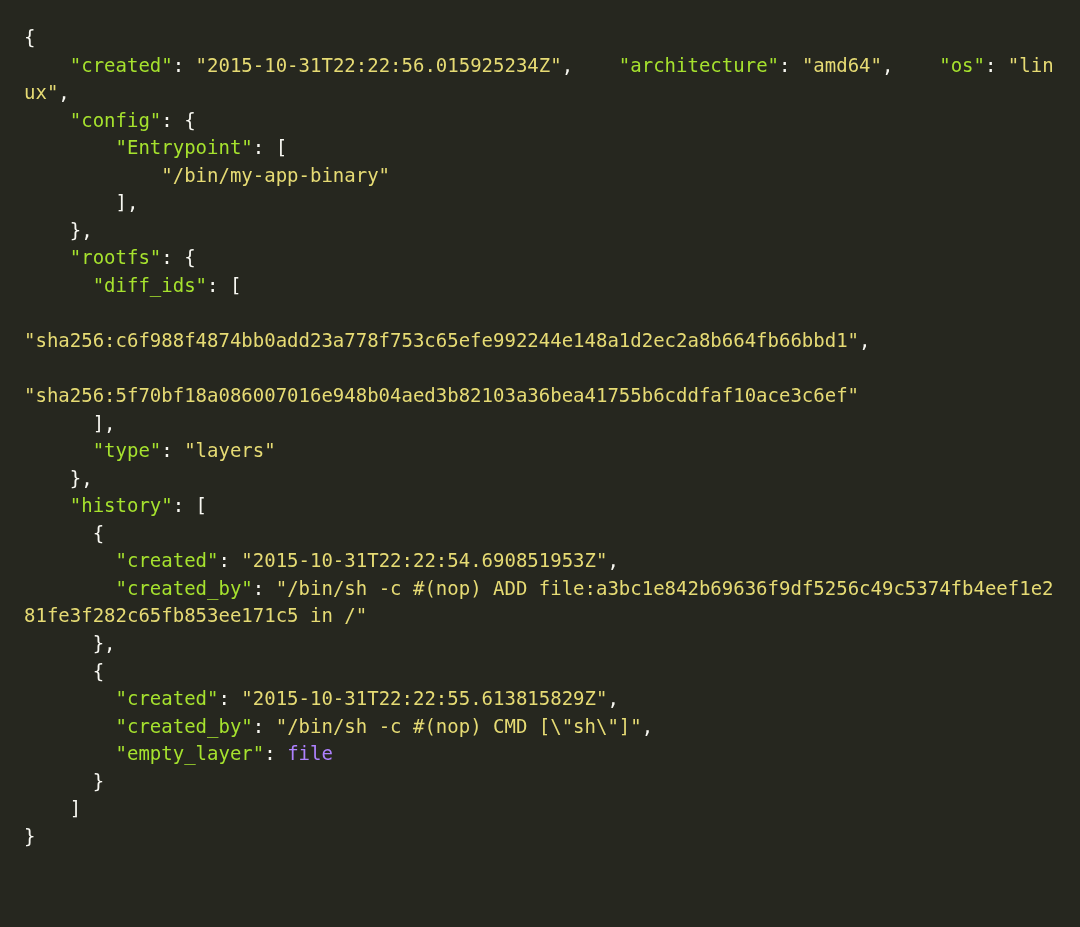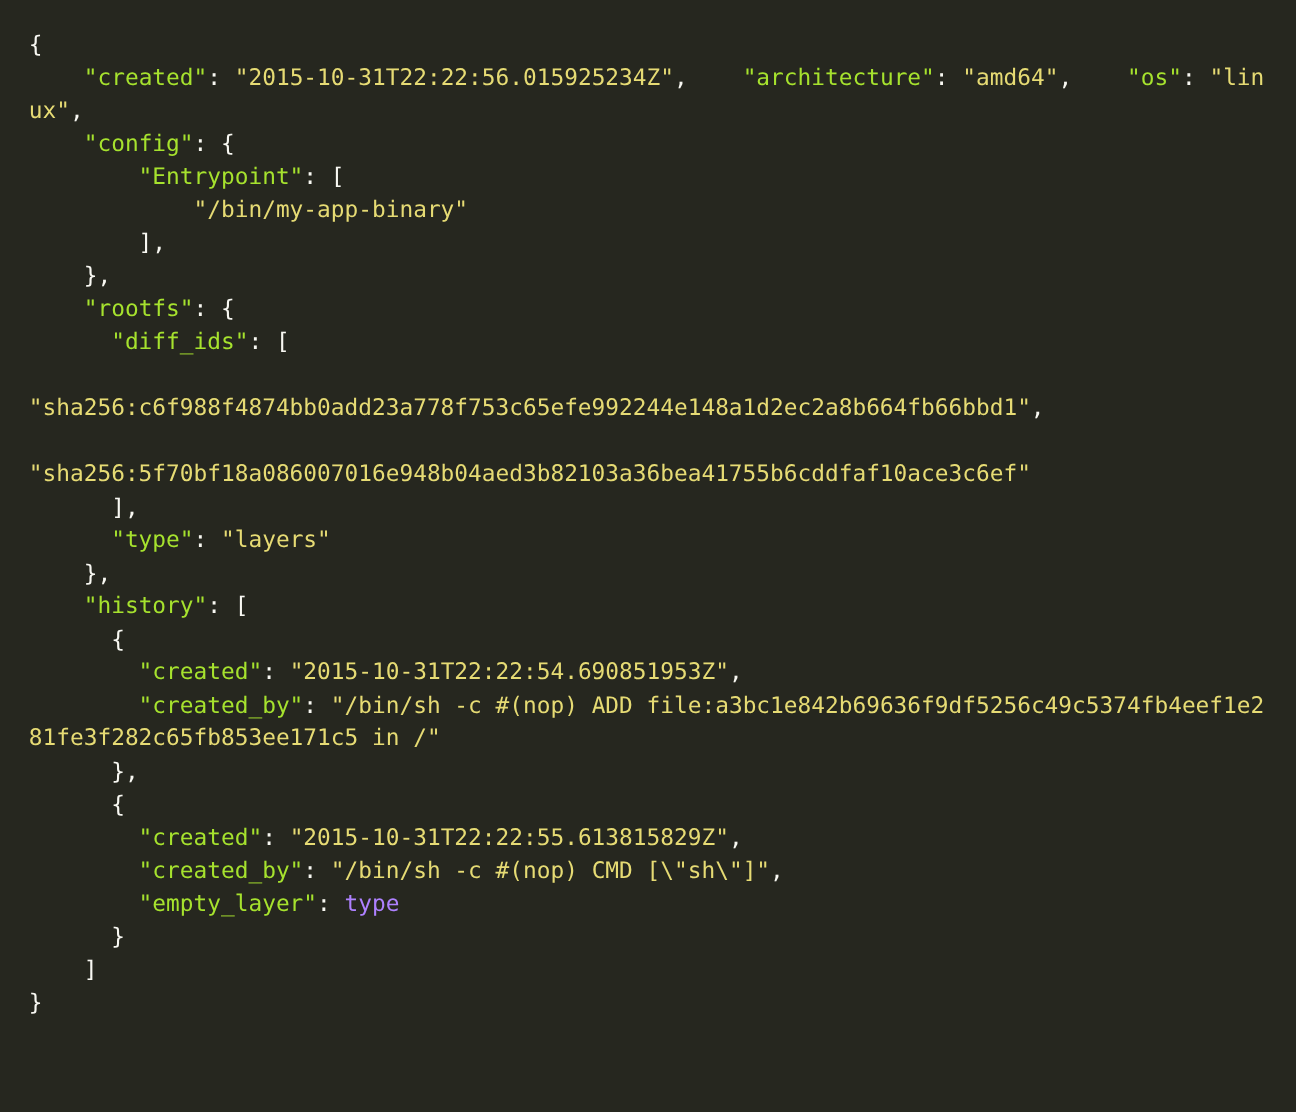--- a/index.html
+++ b/index.html
@@ -43,16 +43,16 @@
       <span class="key">"type"</span><span class="punc">: </span><span class="str">"layers"</span>
     <span class="punc">},</span>
     <span class="key">"history"</span><span class="punc">: [</span>
       <span class="punc">{</span>
         <span class="key">"created"</span><span class="punc">: </span><span class="str">"2015-10-31T22:22:54.690851953Z"</span><span class="punc">,</span>
         <span class="key">"created_by"</span><span class="punc">: </span><span class="str">"/bin/sh -c #(nop) ADD file:a3bc1e842b69636f9df5256c49c5374fb4eef1e281fe3f282c65fb853ee171c5 in /"</span>
       <span class="punc">},</span>
       <span class="punc">{</span>
         <span class="key">"created"</span><span class="punc">: </span><span class="str">"2015-10-31T22:22:55.613815829Z"</span><span class="punc">,</span>
         <span class="key">"created_by"</span><span class="punc">: </span><span class="str">"/bin/sh -c #(nop) CMD [\"sh\"]"</span><span class="punc">,</span>
-        <span class="key">"empty_layer"</span><span class="punc">: </span><span class="bool">type</span>
+        <span class="key">"empty_layer"</span><span class="punc">: </span><span class="bool">file</span>
       <span class="punc">}</span>
     <span class="punc">]</span>
 <span class="punc">}</span></pre>
 
 </body></html>

